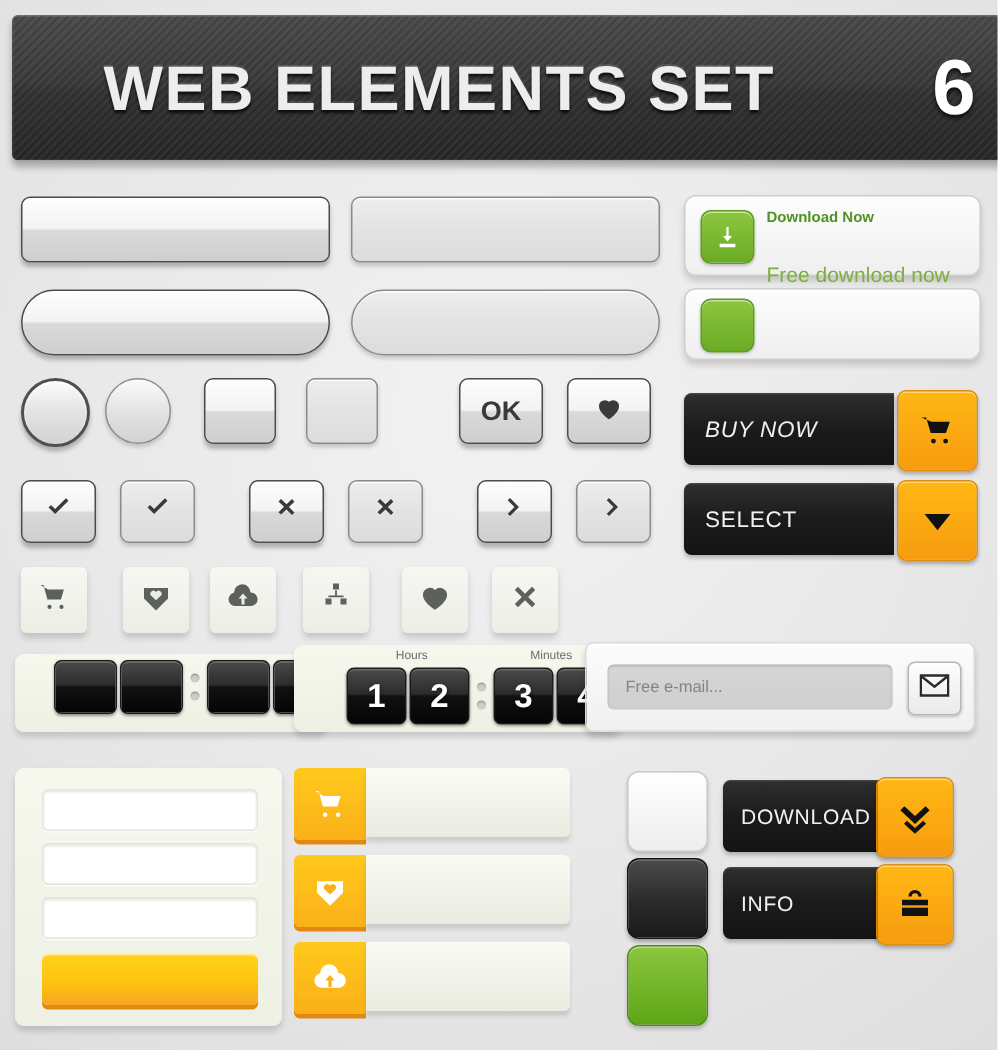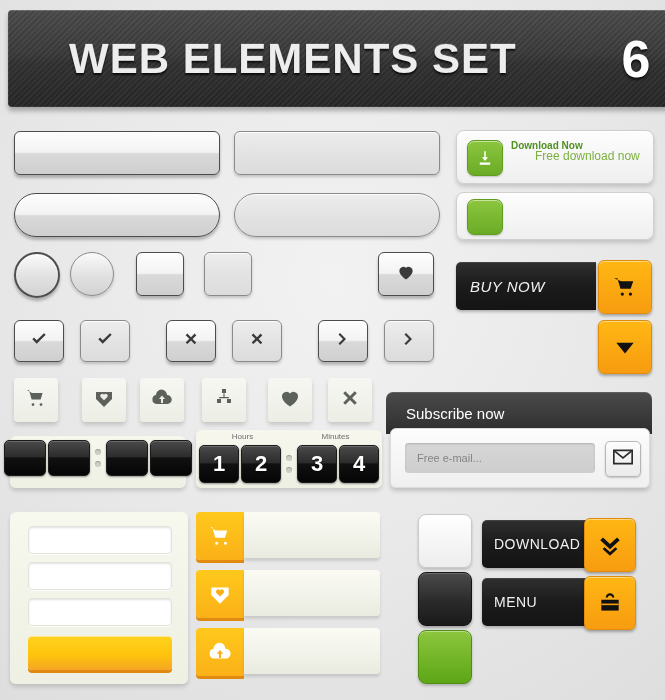--- a/index.html
+++ b/index.html
@@ -74,21 +74,21 @@
     background:linear-gradient(180deg,#f6f7f2 0%,#eceee5 100%);
     box-shadow:0 3px 4px rgba(0,0,0,.16);
     display:flex;align-items:center;justify-content:center;color:#5a5e58;}
   .t1{left:14px;} .t2{left:82px;} .t3{left:140px;}
   .t4{left:202px;} .t5{left:268px;} .t6{left:328px;}
   .tile svg{width:24px;height:24px;fill:#5d615b;}
 
   
   .clockbox{position:absolute;top:436px;border-radius:6px;
     background:linear-gradient(180deg,#f7f7ee,#eef0e4);
-    box-shadow:0 3px 4px rgba(0,0,0,.15);}
+    box-shadow:0 3px 4px rgba(0,0,0,.15);padding-left:32px;}
   .cb1{left:10px;width:176px;height:52px;}
   .cb2{left:196px;width:186px;height:58px;top:430px;}
   .cb2 .clabels{display:flex;justify-content:space-around;padding-top:2px;}
   .clabel{font-size:8px;color:#6d6d6d;width:70px;text-align:center;}
   .digits{display:flex;align-items:center;justify-content:center;gap:5px;padding-top:4px;}
   .dgroup{display:flex;gap:2px;}
   .digit{width:38px;height:36px;border-radius:5px;
     background:linear-gradient(180deg,#4a4a4a 0%,#2c2c2c 46%,#111 50%,#050505 100%);
     border:1px solid #1b1b1b;
     box-shadow:inset 0 1px 0 rgba(255,255,255,.18), 0 1px 2px rgba(0,0,0,.4);
@@ -123,21 +123,21 @@
     background:linear-gradient(180deg,#fdfdfd,#efefef);
     border:1px solid #cfcfcf;box-shadow:0 3px 4px rgba(0,0,0,.16), inset 0 1px 0 #fff;}
   .dl1{top:130px;height:52px;} .dl2{top:192px;height:46px;}
   .dlicon{position:absolute;left:10px;top:9px;width:34px;height:34px;border-radius:7px;
     background:linear-gradient(180deg,#8cc63e 0%,#6aab26 100%);
     border:1px solid #5f9c20;box-shadow:inset 0 1px 0 rgba(255,255,255,.5), 0 1px 2px rgba(0,0,0,.2);
     display:flex;align-items:center;justify-content:center;}
   .dlicon svg{width:18px;height:18px;fill:#fff;}
   .dl2 .dlicon{top:6px;}
   .dltitle{position:absolute;left:54px;top:9px;font-size:10px;font-weight:bold;color:#4f9122;}
-  .dlsub{position:absolute;left:54px;top:18px;font-size:12px;color:#7cb03f;margin-left:24px;}
+  .dlsub{position:absolute;left:54px;top:44px;font-size:14px;color:#7cb03f;}
 
   
   .cta{position:absolute;left:456px;width:196px;height:48px;}
   .cta .ctabody{position:absolute;left:0;top:0;width:140px;height:48px;border-radius:5px 0 0 5px;
     background:linear-gradient(180deg,#2f2f2f 0%,#1b1b1b 50%,#141414 100%);
     display:flex;align-items:center;padding-left:14px;box-sizing:border-box;
     color:#f1f1f1;font-size:15px;letter-spacing:.5px;
     box-shadow:inset 0 1px 0 rgba(255,255,255,.1), 0 2px 3px rgba(0,0,0,.25);}
   .cta .ctaicon{position:absolute;right:0;top:-2px;width:52px;height:52px;border-radius:6px;
     background:linear-gradient(180deg,#ffb713 0%,#f79c10 100%);
@@ -193,20 +193,23 @@
   <div class="gbtn bar1"></div>
   <div class="gbtn flat bar2"></div>
   <div class="gbtn pill bar3"></div>
   <div class="gbtn flat pill bar4"></div>
 
   <div class="rad r1"></div>
   <div class="rad r2"></div>
   <div class="gbtn sq s1"></div>
   <div class="gbtn flat sq s2"></div>
 
+  <div class="gbtn sqbtn ok">
+    <span>OK</span>
+  </div>
   <div class="gbtn sqbtn hrt">
     <span>
       <svg viewBox="0 0 24 24" width="20" height="20">
           <path fill="#3a3a3a" d="M12 21s-8-5.1-8-10.2A4.8 4.8 0 0 1 12 7a4.8 4.8 0 0 1 8 3.8C20 15.9 12 21 12 21z"></path>
         </svg>
     </span>
   </div>
 
   <div class="gbtn mini m1">
     <span><svg viewBox="0 0 24 24" width="20" height="20">
@@ -359,29 +362,29 @@
 
   <div class="cta cta1">
     <div class="ctabody">BUY NOW</div>
     <div class="ctaicon">
         <svg viewBox="0 0 24 24">
           <path d="M2 4h3l2.8 9.6h9.4l2.4-7H8.4M9.5 20a1.5 1.5 0 1 0 0-3 1.5 1.5 0 0 0 0 3zm7.5 0a1.5 1.5 0 1 0 0-3 1.5 1.5 0 0 0 0 3z"></path>
         </svg>
       </div>
   </div>
   <div class="cta cta2">
+    <div class="ctabody">SELECT</div>
     <div class="ctaicon">
         <svg viewBox="0 0 24 24">
           <path d="M4 8h16l-8 10z"></path>
         </svg>
       </div>
   </div>
 
   <div class="subsc">
-    <div class="subhead">Subscribe now</div>
     <div class="subbody">
       <div class="subinput">Free e-mail...</div>
       <div class="subbtn">
         <span><svg viewBox="0 0 24 18">
               <path d="M1 1h22v16H1z" fill="none" stroke="#2b2b2b" stroke-width="2"></path>
               <path d="M2 2l10 8 10-8" fill="none" stroke="#2b2b2b" stroke-width="2"></path>
             </svg></span>
       </div>
     </div>
   </div>
@@ -393,21 +396,21 @@
   <div class="cta small cta3">
     <div class="ctabody">DOWNLOAD</div>
     <div class="ctaicon">
         <svg viewBox="0 0 24 24">
           <path d="M12 11 5.5 5 3 7.5 12 16l9-8.5L18.5 5z"></path>
           <path d="M12 18.5 7 14l-1.8 1.8L12 22l6.8-6.2L17 14z"></path>
         </svg>
       </div>
   </div>
   <div class="cta small cta4">
-    <div class="ctabody">MENU</div>
+    <div class="ctabody">INFO</div>
     <div class="ctaicon">
         <svg viewBox="0 0 24 24">
           <path d="M12 3a4 4 0 0 0-4 4h2a2 2 0 0 1 4 0h2a4 4 0 0 0-4-4z"></path>
           <path d="M4 9h16v10H4z"></path>
           <path fill="#f79c10" d="M4 12.5h16V14H4z"></path>
         </svg>
       </div>
   </div>
 
 </div>

